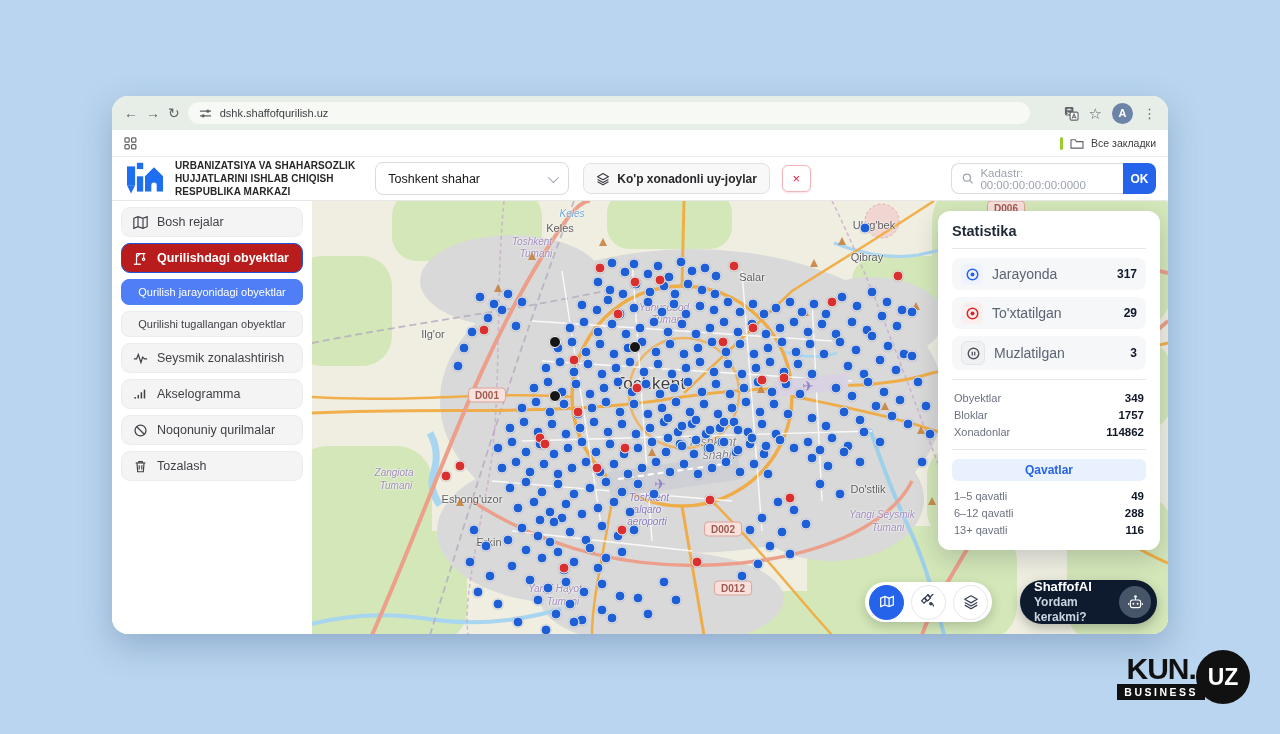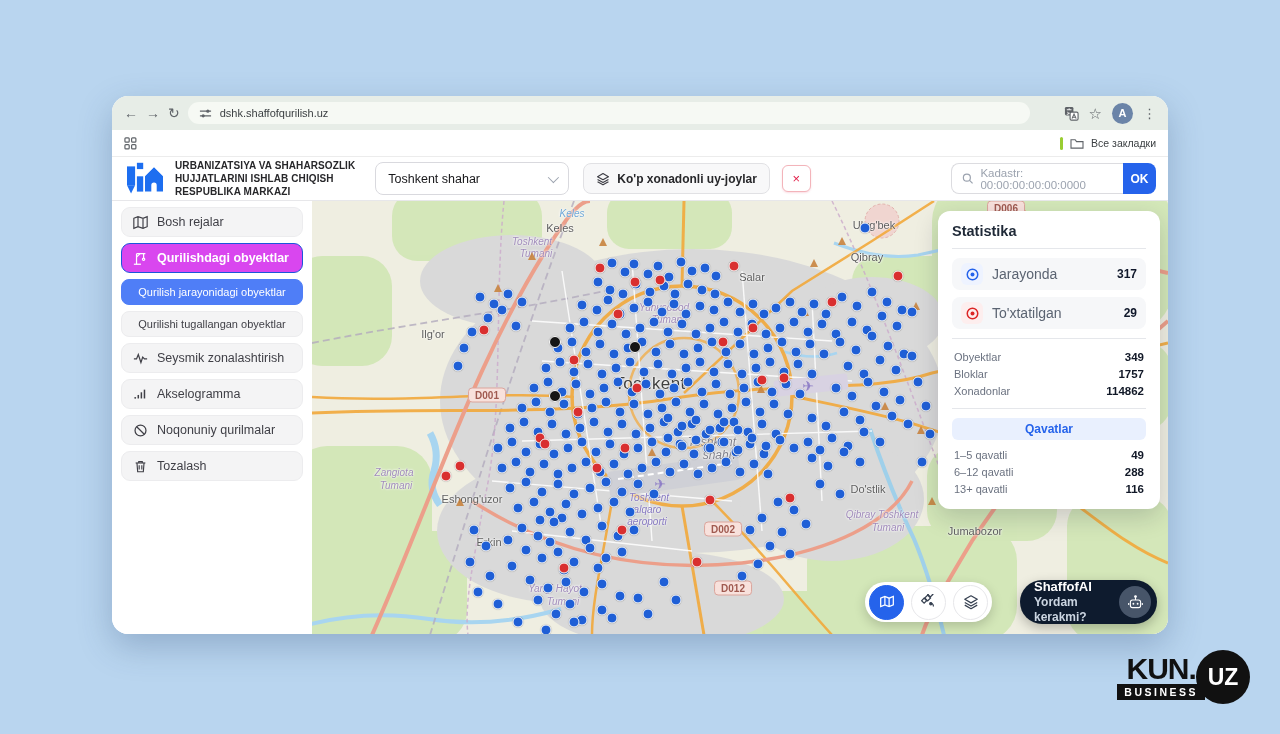--- a/index.html
+++ b/index.html
@@ -24,21 +24,21 @@
   .filterbtn{display:flex;align-items:center;gap:7px;height:29px;border:1px solid #e1e1e4;background:#f8f8f9;border-radius:8px;padding:0 12px;font-size:12px;font-weight:600;color:#27272a;margin-left:14px;}
   .closebtn{width:27px;height:25px;border:1px solid #f3b4ba;border-radius:6px;color:#e11d48;display:flex;align-items:center;justify-content:center;font-size:13px;margin-left:12px;background:#fff;box-shadow:0 1px 2px rgba(225,29,72,.15);}
   .searchwrap{margin-left:auto;display:flex;}
   .searchbox{display:flex;align-items:center;gap:7px;width:172px;height:31px;border:1px solid #dcdce0;border-right:none;border-radius:8px 0 0 8px;padding:0 10px;font-size:11.5px;color:#9ca3af;background:#fff;box-sizing:border-box;}
   .okbtn{width:33px;height:31px;background:#2563eb;color:#fff;border-radius:0 8px 8px 0;display:flex;align-items:center;justify-content:center;font-size:12px;font-weight:700;}
   
   .content{display:flex;height:434px;}
   .sidebar{width:200px;background:#fff;padding:6px 9px;box-sizing:border-box;display:flex;flex-direction:column;gap:6px;}
   .sitem{display:flex;align-items:center;gap:9px;background:#f4f4f5;border:1px solid #ececee;border-radius:9px;padding:0 11px;font-size:12.5px;color:#3f3f46;height:30px;box-sizing:border-box;flex:none;}
   .sitem svg{flex:none;}
-  .sitem.active{background:#d946ef;color:#fff;border-color:#1a56db;font-weight:600;}
+  .sitem.active{background:#b91c1c;color:#fff;border-color:#1a56db;font-weight:600;}
   .sub{justify-content:center;font-size:11px;height:26px;border-radius:8px;}
   .sub.subactive{background:#4f7ef7;color:#fff;border-color:#4f7ef7;}
   
   .map{position:relative;flex:1;overflow:hidden;background:#efeee1;}
   .dot{position:absolute;width:9px;height:9px;border-radius:50%;border:1.5px solid #fff;transform:translate(-50%,-50%);box-shadow:0 0 1px rgba(0,0,0,.4);}
   .dot.b{background:#1f5fd6;}
   .dot.r{background:#d92f2f;}
   .dot.k{background:#151515;width:10px;height:10px;}
   .ml{position:absolute;transform:translate(-50%,-50%);white-space:nowrap;color:#5e5e5e;font-size:11px;text-shadow:0 0 2px #fff,0 0 3px #fff;}
   .ml.city{font-size:17px;color:#3f3f3f;letter-spacing:.4px;}
@@ -340,21 +340,21 @@
             <span class="ml cityarea" style="left: 400px; top: 241px;">Toshkent</span>
             <span class="ml cityarea" style="left: 407px; top: 254px;">shahri</span>
             <span class="ml district" style="left: 82px; top: 271px;">Zangiota</span>
             <span class="ml district" style="left: 84px; top: 284px;">Tumani</span>
             <span class="ml " style="left: 160px; top: 298px;">Eshong'uzor</span>
             <span class="ml " style="left: 177px; top: 341px;">Erkin</span>
             <span class="ml airport" style="left: 337px; top: 296px;">Toshkent</span>
             <span class="ml airport" style="left: 333px; top: 308px;">xalqaro</span>
             <span class="ml airport" style="left: 335px; top: 320px;">aeroporti</span>
             <span class="ml " style="left: 556px; top: 288px;">Do'stlik</span>
-            <span class="ml district" style="left: 570px; top: 313px;">Qibray Toshkent</span>
+            <span class="ml district" style="left: 570px; top: 313px;">Yangi Seysmik</span>
             <span class="ml district" style="left: 576px; top: 326px;">Tumani</span>
             <span class="ml " style="left: 663px; top: 330px;">Jumabozor</span>
             <span class="ml district" style="left: 243px; top: 387px;">Yangi Hayot</span>
             <span class="ml district" style="left: 251px; top: 400px;">Tumani</span>
             <span class="shield" style="left: 694px; top: 7px;">D006</span>
             <span class="shield" style="left: 175px; top: 194px;">D001</span>
             <span class="shield" style="left: 411px; top: 328px;">D002</span>
             <span class="shield" style="left: 421px; top: 387px;">D012</span>
             <span class="tri" style="left: 186px; top: 87px;"></span>
             <span class="tri" style="left: 291px; top: 41px;"></span>
@@ -771,20 +771,31 @@
           <div class="srow">
             <div class="ibox red">
                 <svg width="15" height="15" viewBox="0 0 16 16">
                   <circle cx="8" cy="8" r="5.6" fill="none" stroke="#dc2626" stroke-width="1.6"></circle>
                   <circle cx="8" cy="8" r="2.1" fill="#dc2626"></circle>
                 </svg>
               </div>
             <span class="lbl">To'xtatilgan</span>
             <span class="val">29</span>
           </div>
+          <div class="srow">
+            <div class="ibox grey">
+                <svg width="15" height="15" viewBox="0 0 16 16">
+                  <circle cx="8" cy="8" r="5.6" fill="none" stroke="#52525b" stroke-width="1.5"></circle>
+                  <line x1="6.7" y1="6" x2="6.7" y2="10" stroke="#52525b" stroke-width="1.4"></line>
+                  <line x1="9.3" y1="6" x2="9.3" y2="10" stroke="#52525b" stroke-width="1.4"></line>
+                </svg>
+              </div>
+            <span class="lbl">Muzlatilgan</span>
+            <span class="val">3</span>
+          </div>
           <div class="sdiv"></div>
           <div class="trow">
               <span>Obyektlar</span>
               <span class="val">349</span>
             </div>
           <div class="trow">
               <span>Bloklar</span>
               <span class="val">1757</span>
             </div>
           <div class="trow">

